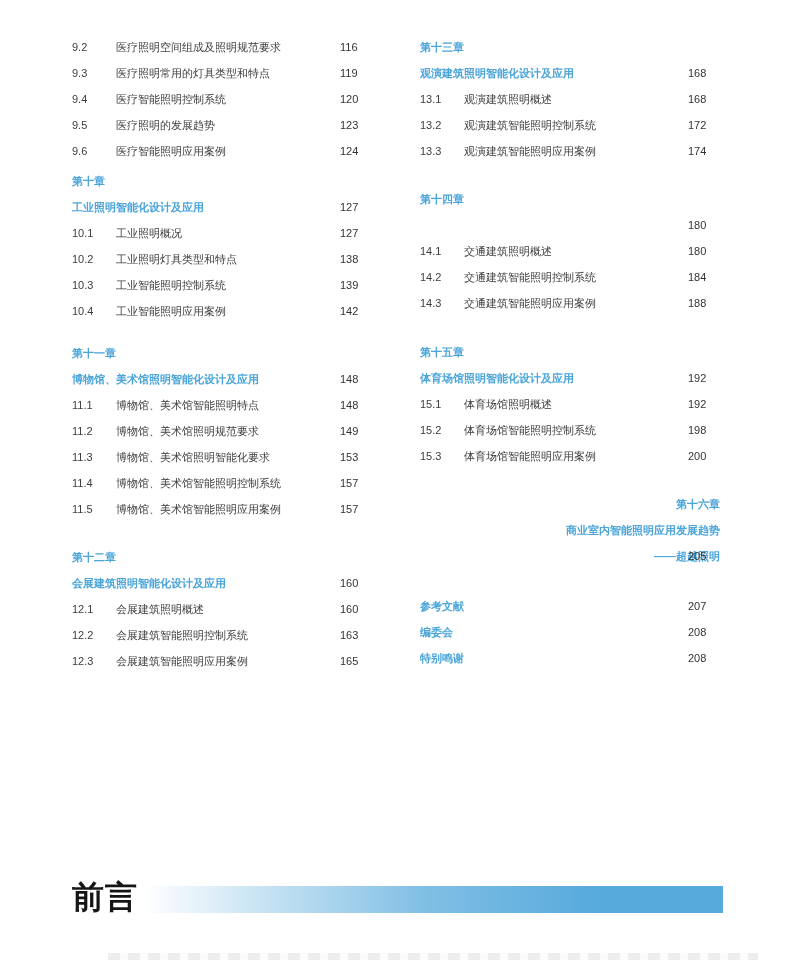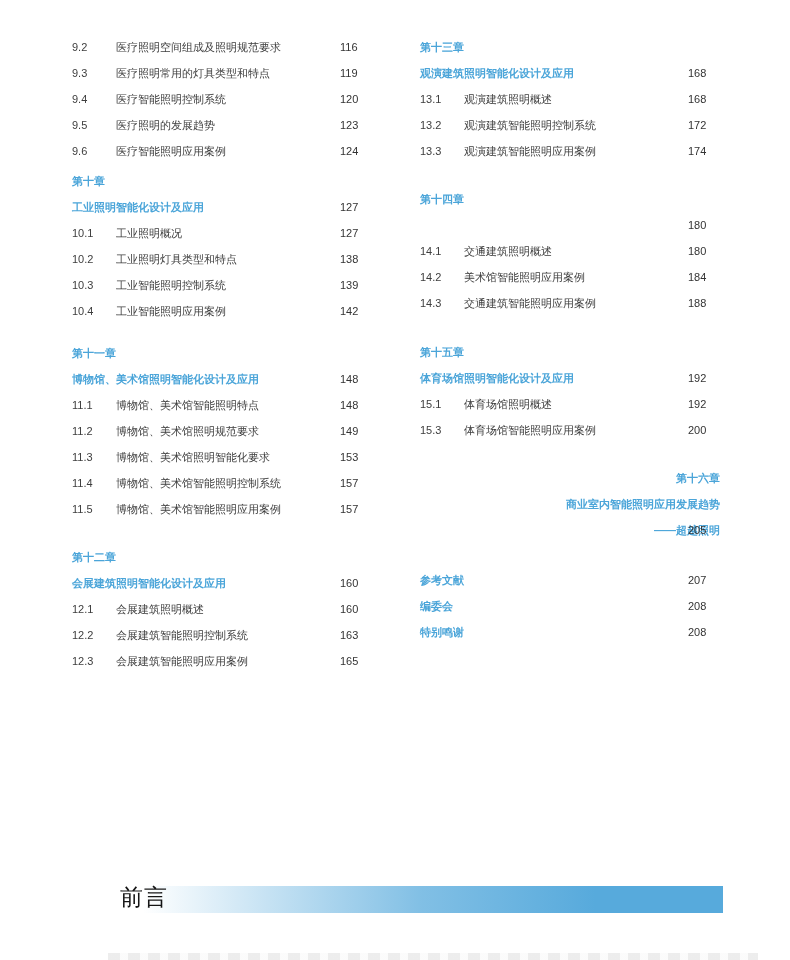--- a/index.html
+++ b/index.html
@@ -37,24 +37,23 @@
     width:580px;height:27px;
     background:linear-gradient(90deg,
       rgba(87,170,220,0) 0%,
       rgba(87,170,220,0.35) 22%,
       rgba(87,170,220,0.75) 48%,
       var(--bar-blue) 78%,
       var(--bar-blue) 100%);
   }
   .preface-title{
     position:absolute;left:72px;top:879px;
-    font-size:23px;line-height:36px;
-    font-weight:normal;color:#151515;
+    font-size:32px;line-height:36px;
+    font-weight:bold;color:#151515;
     letter-spacing:1px;
-    margin-left:48px;
   }
   .cutoff-strip{
     position:absolute;left:108px;top:953px;
     width:650px;height:8px;
     background:repeating-linear-gradient(90deg,
       rgba(80,80,80,0.10) 0px, rgba(80,80,80,0.10) 12px,
       rgba(80,80,80,0.02) 12px, rgba(80,80,80,0.02) 20px);
   }
 </style>
 </head>
@@ -99,27 +98,28 @@
         <div class="row blue"><span>第十三章</span></div>
         <div class="row blue"><span>观演建筑照明智能化设计及应用</span><span class="pg">168</span></div>
         <div class="row"><span class="num">13.1</span><span>观演建筑照明概述</span><span class="pg">168</span></div>
         <div class="row"><span class="num">13.2</span><span>观演建筑智能照明控制系统</span><span class="pg">172</span></div>
         <div class="row"><span class="num">13.3</span><span>观演建筑智能照明应用案例</span><span class="pg">174</span></div>
       </div>
       <div class="grp" style="margin-top: 22px;">
         <div class="row blue"><span>第十四章</span></div>
         <div class="row blue"><span class="pg">180</span></div>
         <div class="row"><span class="num">14.1</span><span>交通建筑照明概述</span><span class="pg">180</span></div>
-        <div class="row"><span class="num">14.2</span><span>美术馆智能照明应用案例</span><span class="pg">184</span></div>
+        <div class="row"><span class="num">14.2</span><span>交通建筑智能照明控制系统</span><span class="pg">184</span></div>
         <div class="row"><span class="num">14.3</span><span>交通建筑智能照明应用案例</span><span class="pg">188</span></div>
       </div>
       <div class="grp" style="margin-top: 23px;">
         <div class="row blue"><span>第十五章</span></div>
         <div class="row blue"><span>体育场馆照明智能化设计及应用</span><span class="pg">192</span></div>
         <div class="row"><span class="num">15.1</span><span>体育场馆照明概述</span><span class="pg">192</span></div>
+        <div class="row"><span class="num">15.2</span><span>体育场馆智能照明控制系统</span><span class="pg">198</span></div>
         <div class="row"><span class="num">15.3</span><span>体育场馆智能照明应用案例</span><span class="pg">200</span></div>
       </div>
       <div class="grp" style="margin-top: 22px; text-align: right;">
         <div class="row blue"><span>第十六章</span></div>
         <div class="row blue"><span>商业室内智能照明应用发展趋势</span></div>
         <div class="row blue"><span>——超越照明</span><span class="pg">205</span></div>
       </div>
       <div class="grp" style="margin-top: 24px;">
         <div class="row blue"><span>参考文献</span><span class="pg">207</span></div>
         <div class="row blue"><span>编委会</span><span class="pg">208</span></div>

